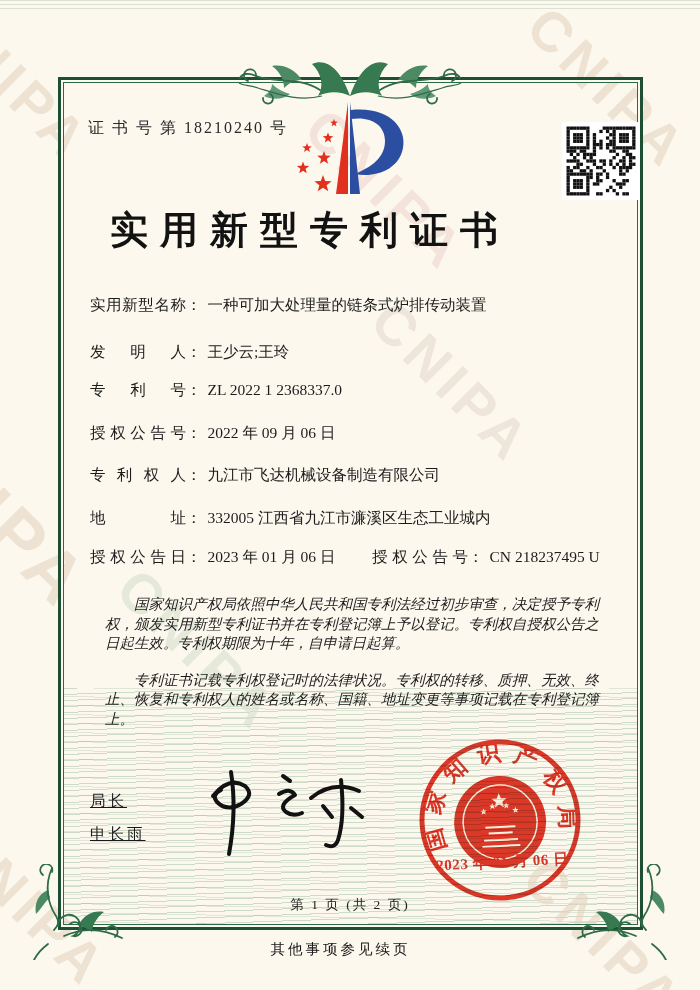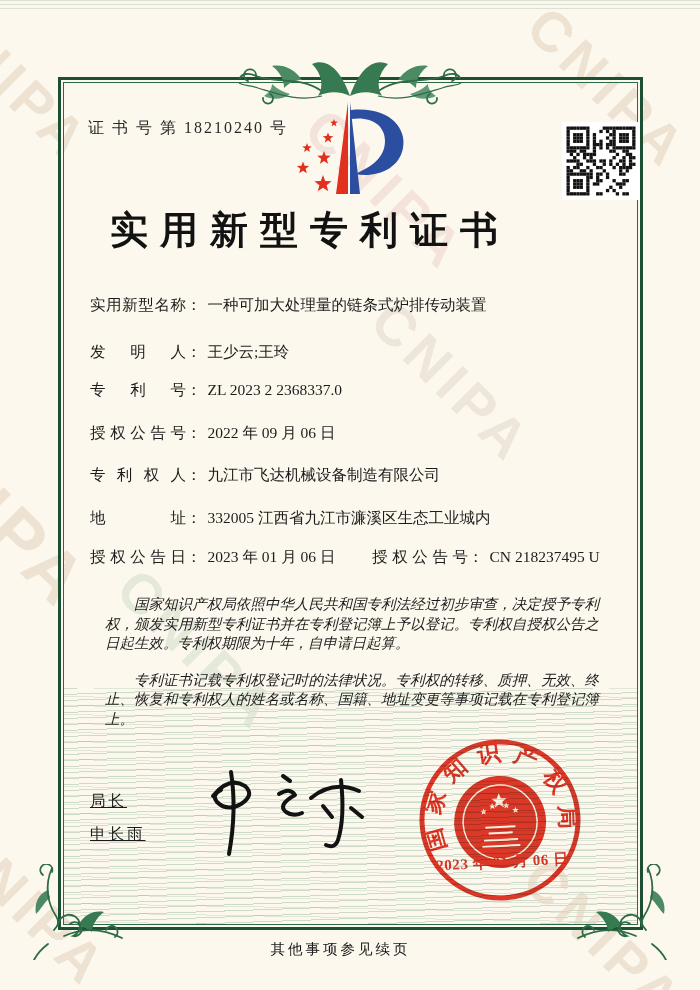--- a/index.html
+++ b/index.html
@@ -329,21 +329,21 @@
 
   <div class="title">实用新型专利证书</div>
 
   <div class="field" style="top:295px">
     <span class="flabel">实用新型名称</span><span class="fcolon">：</span><span class="fvalue">一种可加大处理量的链条式炉排传动装置</span>
   </div>
   <div class="field" style="top:342px">
     <span class="flabel">发明人</span><span class="fcolon">：</span><span class="fvalue">王少云;王玲</span>
   </div>
   <div class="field" style="top:380px">
-    <span class="flabel">专利号</span><span class="fcolon">：</span><span class="fvalue">ZL 2023 2 2368337.0</span>
+    <span class="flabel">专利号</span><span class="fcolon">：</span><span class="fvalue">ZL 2022 1 2368337.0</span>
   </div>
   <div class="field" style="top:423px">
     <span class="flabel">授权公告号</span><span class="fcolon">：</span><span class="fvalue">2022 年 09 月 06 日</span>
   </div>
   <div class="field" style="top:465px">
     <span class="flabel">专利权人</span><span class="fcolon">：</span><span class="fvalue">九江市飞达机械设备制造有限公司</span>
   </div>
   <div class="field" style="top:508px">
     <span class="flabel">地址</span><span class="fcolon">：</span><span class="fvalue">332005 江西省九江市濂溪区生态工业城内</span>
   </div>
@@ -392,20 +392,21 @@
     </g>
     <defs>
       <path id="sealArc" d="M30.6,110.4 A60,60 0 1 1 139.4,110.4" fill="none"></path>
     </defs>
     <text font-size="23" font-weight="bold" fill="#dc2a1a" letter-spacing="2">
       <textPath href="#sealArc" startOffset="0" textLength="228" lengthAdjust="spacing">国家知识产权局</textPath>
     </text>
     <text x="85" y="132" text-anchor="middle" font-size="15" font-weight="bold" fill="#dc2a1a" textLength="132" lengthAdjust="spacing">2023 年 01 月 06 日</text>
   </svg>
 
+  <div class="page-num">第 1 页 (共 2 页)</div>
   <div class="footer-note">其他事项参见续页</div>
 
   <svg width="0" height="0" style="position:absolute" aria-hidden="true">
     <defs>
       <g id="flhalf">
         <path d="M0,46 C10,18 24,8 38,14 C28,24 26,36 32,46 C20,40 8,42 0,46 Z" fill="#377a52"></path>
         <path d="M48,30 C56,18 68,14 78,16 C70,22 66,30 66,38 C60,32 54,30 48,30 Z" fill="#4c8a63"></path>
         <path d="M60,44 C68,50 78,50 86,46 C80,42 78,38 78,34 C72,40 66,42 60,44 Z" fill="#5f9975"></path>
         <g fill="none" stroke="#2e6b46" stroke-width="1.8" stroke-linecap="round">
           <path d="M30,40 C52,26 74,34 94,26 C102,22 108,24 110,28"></path>

